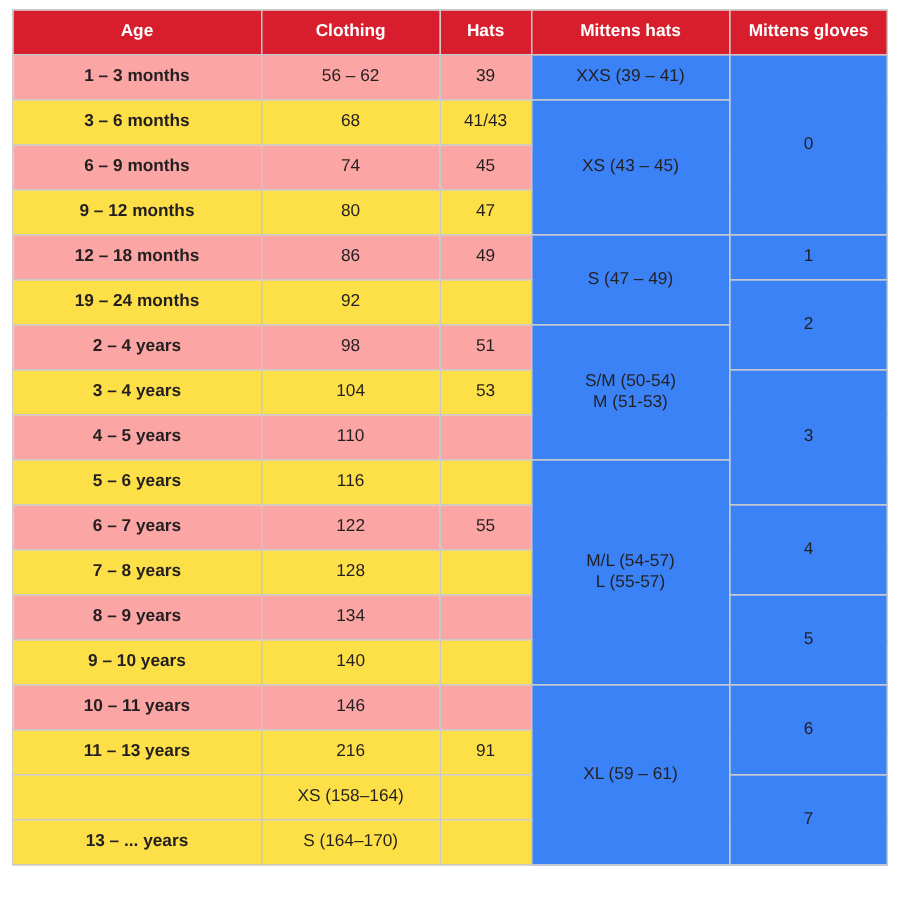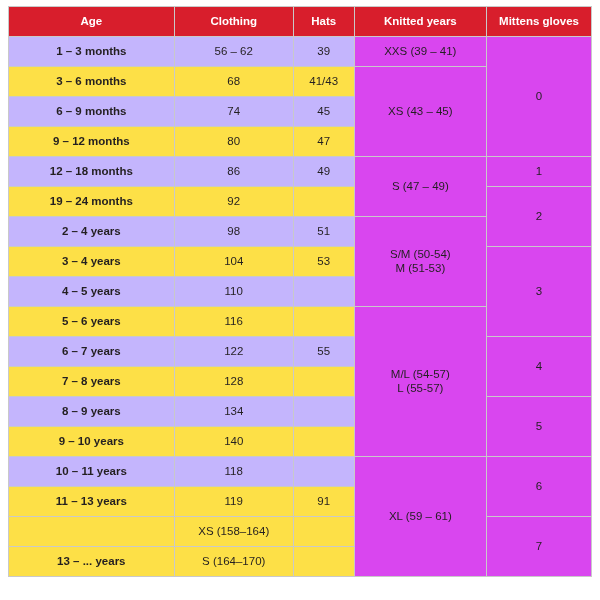--- a/index.html
+++ b/index.html
@@ -54,48 +54,48 @@
 
   td.age {
     text-align: left;
     padding-left: 9px;
     font-weight: bold;
     font-size: 12px;
   }
   tr.shaded td.age,
   tr.shaded td.cloth,
   tr.shaded td.hats {
-    background: #c4b5fd;
+    background: #fca5a5;
   }
   td.plain { background: #fde047; }
   td.cloth, td.hats, td.knit, td.mitt {
     font-size: 12px;
   }
   td.knit, td.mitt {
-    background: #d946ef;
+    background: #3b82f6;
   }
 </style>
 </head>
 <body>
 
 <div class="sheet">
   <table class="size-table">
     <colgroup>
       <col class="col-age">
       <col class="col-cloth">
       <col class="col-hats">
       <col class="col-knit">
       <col class="col-mitt">
     </colgroup>
     <thead>
       <tr>
         <th>Age</th>
         <th>Clothing</th>
         <th>Hats</th>
-        <th>Knitted years</th>
+        <th>Mittens hats</th>
         <th>Mittens gloves</th>
       </tr>
     </thead>
     <tbody id="table-body">
         <tr class="shaded">
           <td class="age">1 – 3 months</td>
           <td class="cloth">56 – 62</td>
           <td class="hats">39</td>
           <td class="knit" rowspan="1">XXS (39 – 41)</td>
           <td class="mitt" rowspan="4">0</td>
@@ -169,28 +169,28 @@
           <td class="hats"></td>
           <td class="mitt" rowspan="2">5</td>
         </tr>
         <tr>
           <td class="age plain">9 – 10 years</td>
           <td class="cloth plain">140</td>
           <td class="hats plain"></td>
         </tr>
         <tr class="shaded">
           <td class="age">10 – 11 years</td>
-          <td class="cloth">118</td>
+          <td class="cloth">146</td>
           <td class="hats"></td>
           <td class="knit" rowspan="4">XL (59 – 61)</td>
           <td class="mitt" rowspan="2">6</td>
         </tr>
         <tr>
           <td class="age plain">11 – 13 years</td>
-          <td class="cloth plain">119</td>
+          <td class="cloth plain">216</td>
           <td class="hats plain">91</td>
         </tr>
         <tr>
           <td class="age plain"></td>
           <td class="cloth plain">XS (158–164)</td>
           <td class="hats plain"></td>
           <td class="mitt" rowspan="3">7</td>
         </tr>
         <tr>
           <td class="age plain">13 – ... years</td>

